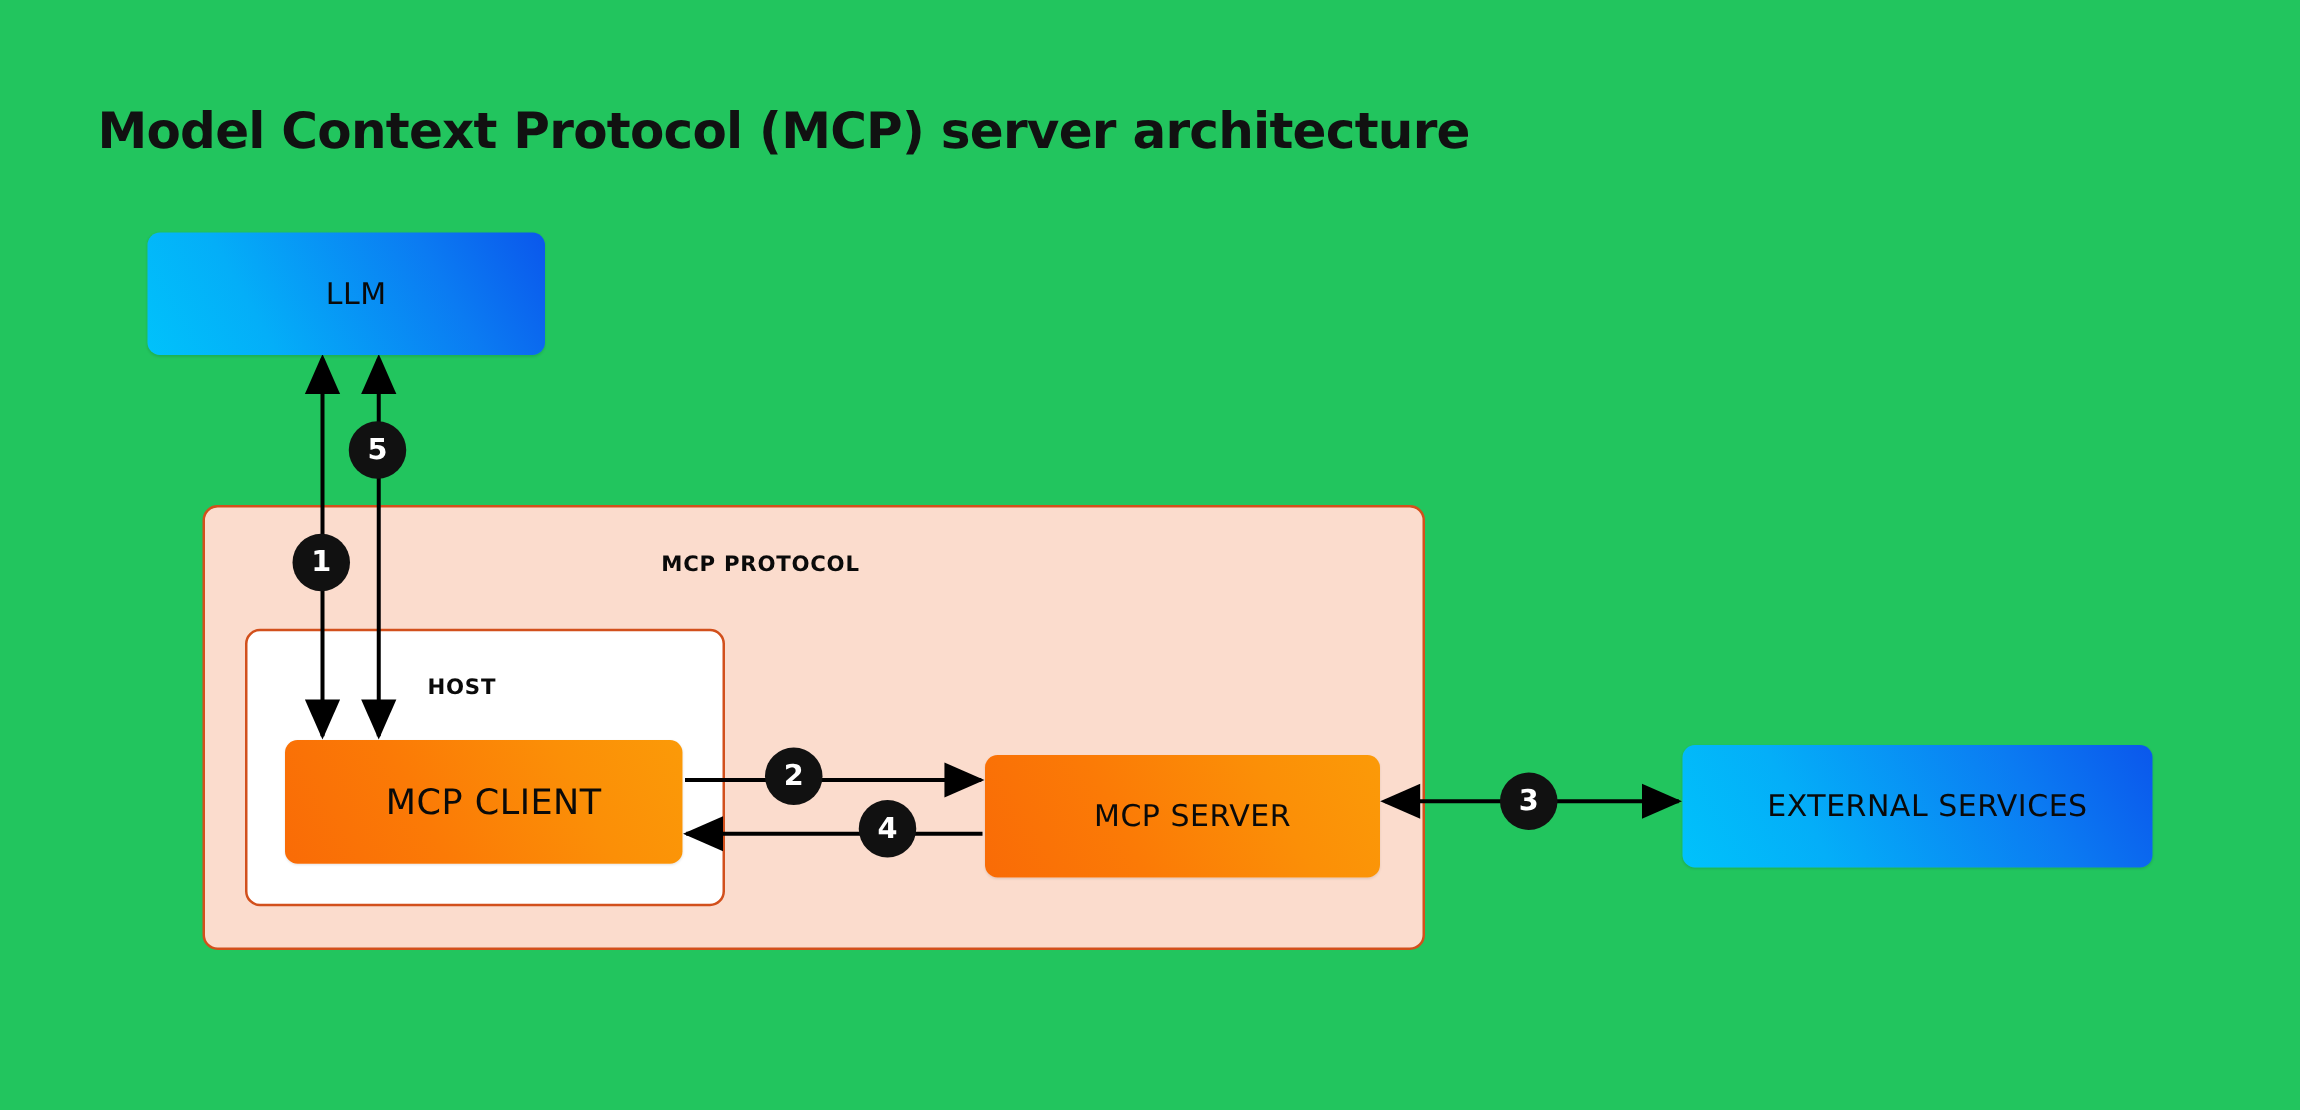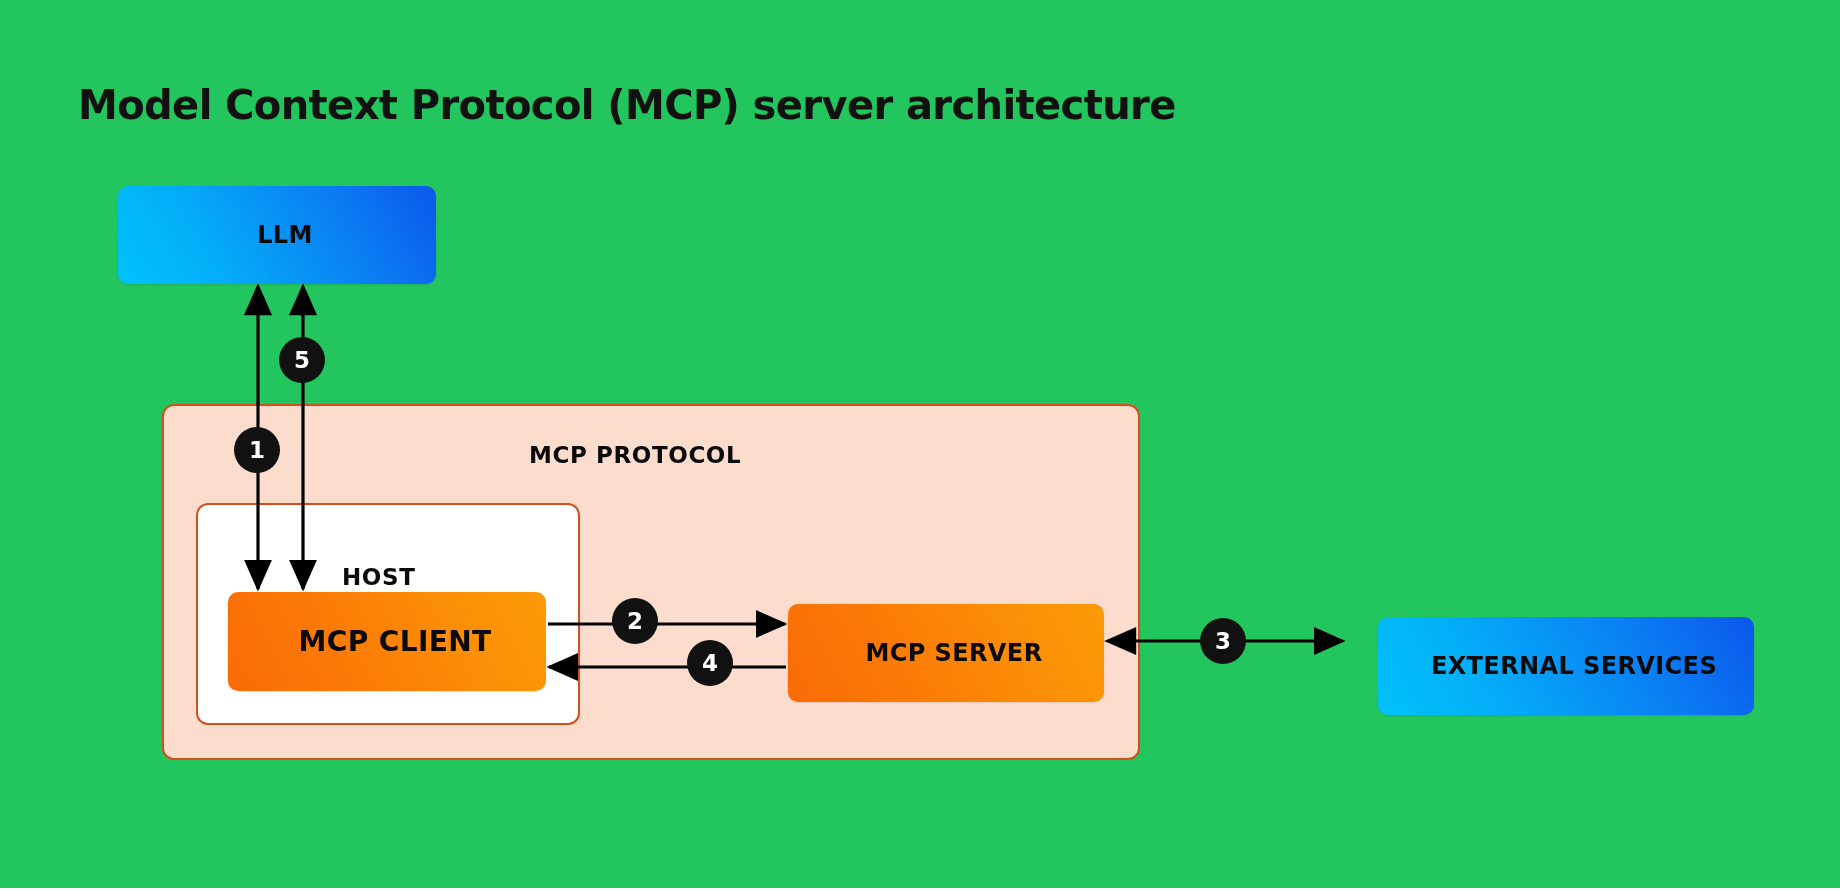--- a/index.html
+++ b/index.html
@@ -43,41 +43,41 @@
   }
 
   
   .node {
     position: absolute;
     display: flex;
     align-items: center;
     justify-content: center;
     border-radius: 10px;
     font-family: "DejaVu Sans", "Liberation Sans", sans-serif;
-    font-weight: 700;
+    font-weight: 400;
     color: #0a0a0a;
     letter-spacing: 0.4px;
     z-index: 6;
     padding-left: 16px;
   }
 
   .node-blue {
     background: linear-gradient(60deg, #00c2fb 0%, #04aef8 28%, #0b7bf2 72%, #0b57ec 100%);
     box-shadow: 0 1px 2px rgba(0,0,0,0.10);
   }
 
   .node-orange {
     background: linear-gradient(62deg, #f96b06 0%, #fb7a06 35%, #fb8f07 72%, #fb9a08 100%);
     box-shadow: 0 1px 2px rgba(0,0,0,0.10);
   }
 
   #llm-box        { left: 118px; top: 186px;  width: 318px; height: 98px;  font-size: 24px; }
   #mcp-client-box { left: 228px; top: 592px;  width: 318px; height: 99px;  font-size: 28px; }
   #mcp-server-box { left: 788px; top: 592px;  width: 316px; height: 98px;  font-size: 24px; margin-top: 12px; }
-  #external-box   { left: 1346px; top: 617px; width: 376px; height: 98px;  font-size: 24px; margin-left: 32px; }
+  #external-box   { left: 1346px; top: 596px; width: 376px; height: 98px;  font-size: 24px; }
 
   
   .container-box {
     position: absolute;
     border-radius: 12px;
     z-index: 1;
   }
 
   #mcp-protocol-container {
     left: 162px;
@@ -95,29 +95,29 @@
     height: 222px;
     background: #ffffff;
     border: 2.5px solid #d2501c;
     z-index: 2;
   }
 
   .container-label {
     position: absolute;
     font-family: "DejaVu Sans", "Liberation Sans", sans-serif;
     font-weight: 700;
-    font-size: 23px;
+    font-size: 17px;
     letter-spacing: 0.6px;
     color: #0a0a0a;
     white-space: nowrap;
     z-index: 5;
   }
 
   #mcp-protocol-label { left: 529px; top: 442px; }
-  #host-label        { left: 342px; top: 540px; margin-top: 24px; }
+  #host-label        { left: 342px; top: 540px; }
 
   
   .wires {
     position: absolute;
     left: 0;
     top: 0;
     width: 1840px;
     height: 892px;
     z-index: 4;
     pointer-events: none;

